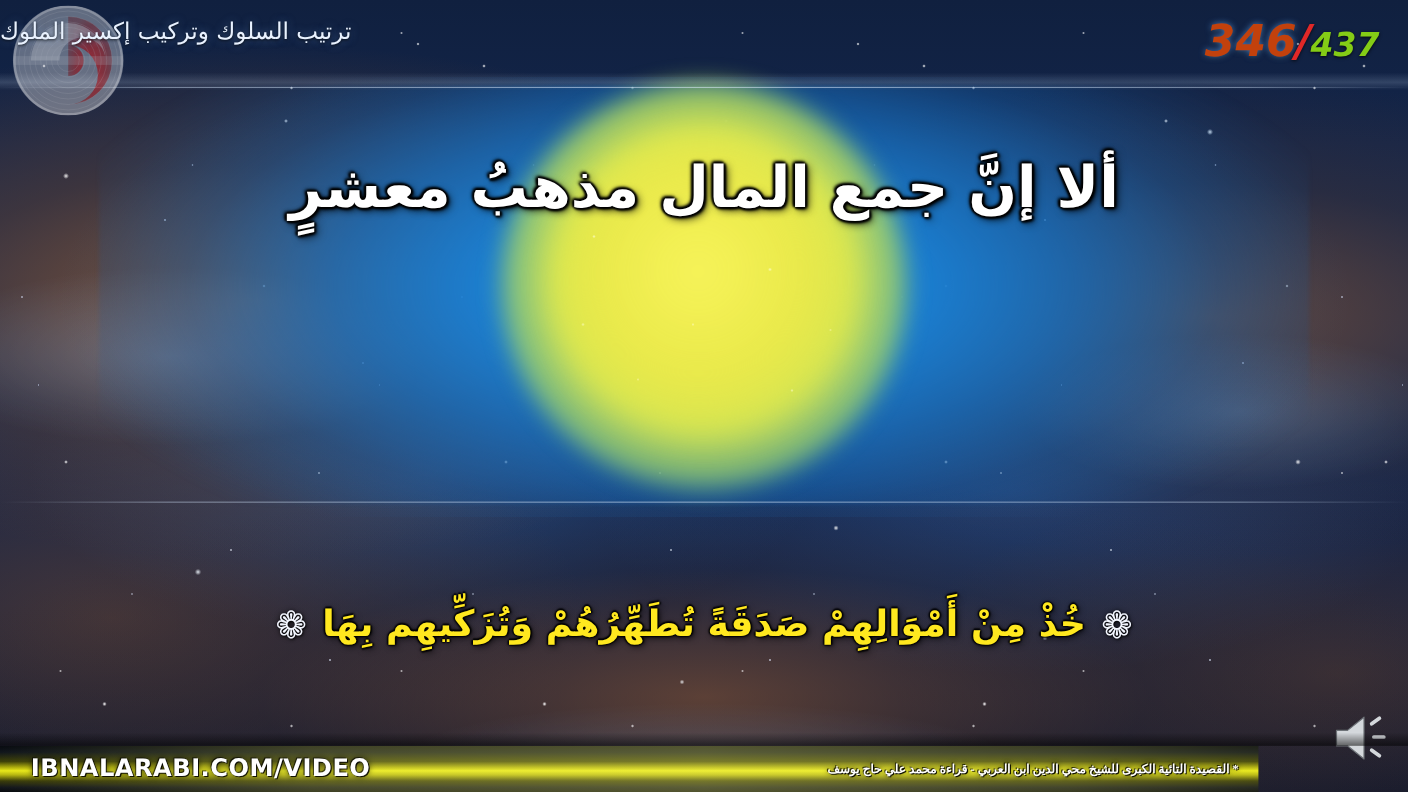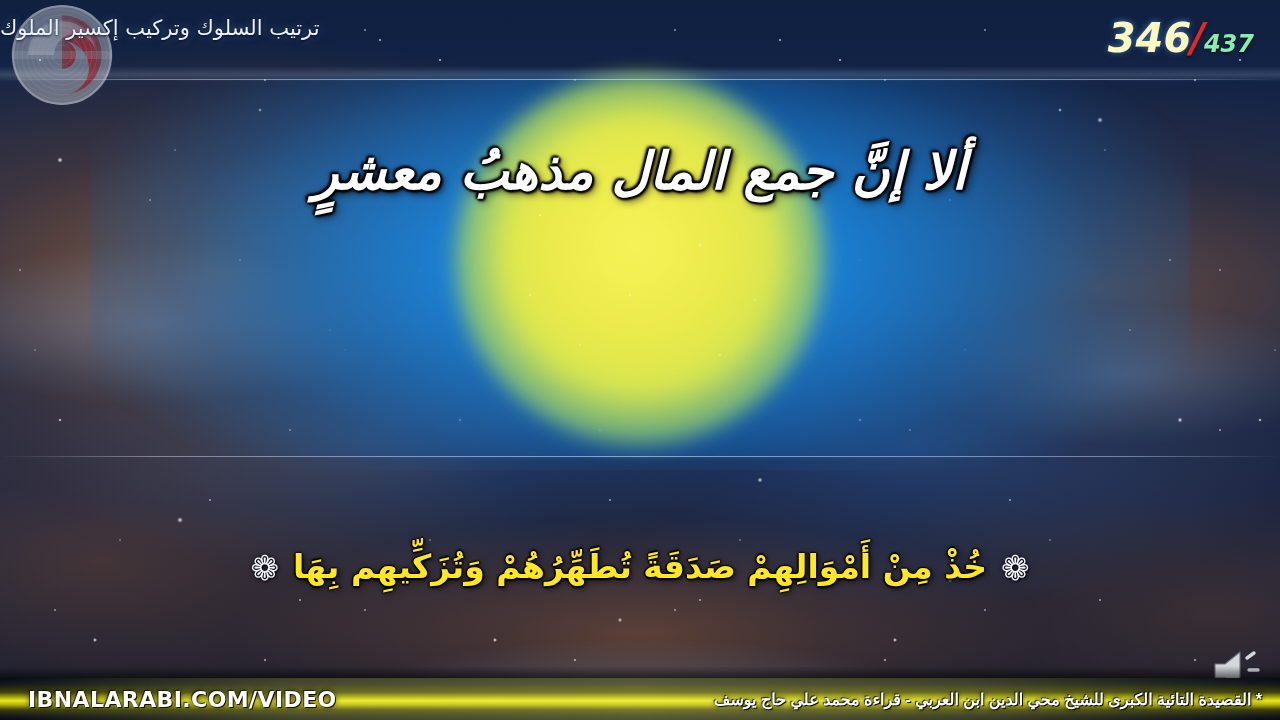--- a/index.html
+++ b/index.html
@@ -195,31 +195,31 @@
     top: 18px;
     font-family: "DejaVu Sans", sans-serif;
     font-size: 40px;
     font-weight: bold;
     font-style: italic;
     line-height: 1;
     white-space: nowrap;
     direction: ltr;
   }
   .counter .cur {
-    color: #fef9c3;
+    color: #c2410c;
     text-shadow: 0 0 6px rgba(80,140,210,0.9), 0 2px 4px rgba(0,0,0,0.7);
   }
   .counter .sep {
     color: #e02828;
     text-shadow: 0 1px 3px rgba(0,0,0,0.7);
     margin: 0 -1px;
   }
   .counter .tot {
-    color: #86efac;
-    font-size: 24px;
+    color: #84cc16;
+    font-size: 30px;
     text-shadow: 0 1px 3px rgba(0,0,0,0.8);
   }
 
   
   .logo {
     position: absolute;
     left: 8px;
     top: 5px;
     width: 108px;
     height: 100px;
@@ -239,21 +239,20 @@
     color: #ffffff;
     font-family: "DejaVu Sans", sans-serif;
     font-weight: bold;
     font-size: 52px;
     line-height: 1.15;
     text-shadow:
       2px 0 2px rgba(0,0,0,0.95), -2px 0 2px rgba(0,0,0,0.95),
       0 2px 2px rgba(0,0,0,0.95), 0 -2px 2px rgba(0,0,0,0.95),
       2px 2px 3px rgba(0,0,0,0.9), -2px -2px 3px rgba(0,0,0,0.9),
       3px 3px 8px rgba(0,0,0,0.75);
-    font-style: italic;
   }
   .poem-1 { top: 142px; }
   .poem-2 { top: 295px; }
 
   
   .verse {
     position: absolute;
     left: 60px;
     top: 546px;
     width: 1160px;
@@ -287,21 +286,21 @@
     top: 648px;
     width: 58px;
     height: 46px;
   }
 
   
   .bottom-bar {
     position: absolute;
     left: 0;
     bottom: 0;
-    width: 1280px;
+    width: 1144px;
     height: 42px;
     background: linear-gradient(180deg,
       #080b10 0%, #11161c 14%,
       #3e4108 34%, #a8a80c 46%,
       #e8e81a 54%, #b5b510 63%,
       #3a3c0a 76%, #14171c 90%, #070a0e 100%);
     overflow: hidden;
   }
   .bar-sheen {
     position: absolute;
@@ -328,23 +327,23 @@
     text-shadow: 1px 1px 0 rgba(0,0,0,0.85), -1px -1px 0 rgba(0,0,0,0.6), 0 0 6px rgba(0,0,0,0.8);
     direction: ltr;
     z-index: 2;
   }
   .bar-caption {
     position: absolute;
     right: 18px;
     top: 50%;
     transform: translateY(-50%);
     color: #ffffff;
-    font-family: Liberation Sans, sans-serif;
+    font-family: Liberation Serif, serif;
     font-weight: bold;
-    font-size: 16px;
+    font-size: 11px;
     direction: rtl;
     white-space: nowrap;
     text-shadow: 1px 1px 0 rgba(0,0,0,0.9), -1px -1px 0 rgba(0,0,0,0.7), 0 0 5px rgba(0,0,0,0.85);
     z-index: 2;
   }
   .bar-top-edge {
     position: absolute;
     left: 0; bottom: 42px;
     width: 1280px; height: 12px;
     background: linear-gradient(180deg, rgba(0,0,0,0.0) 0%, rgba(0,0,0,0.55) 100%);

